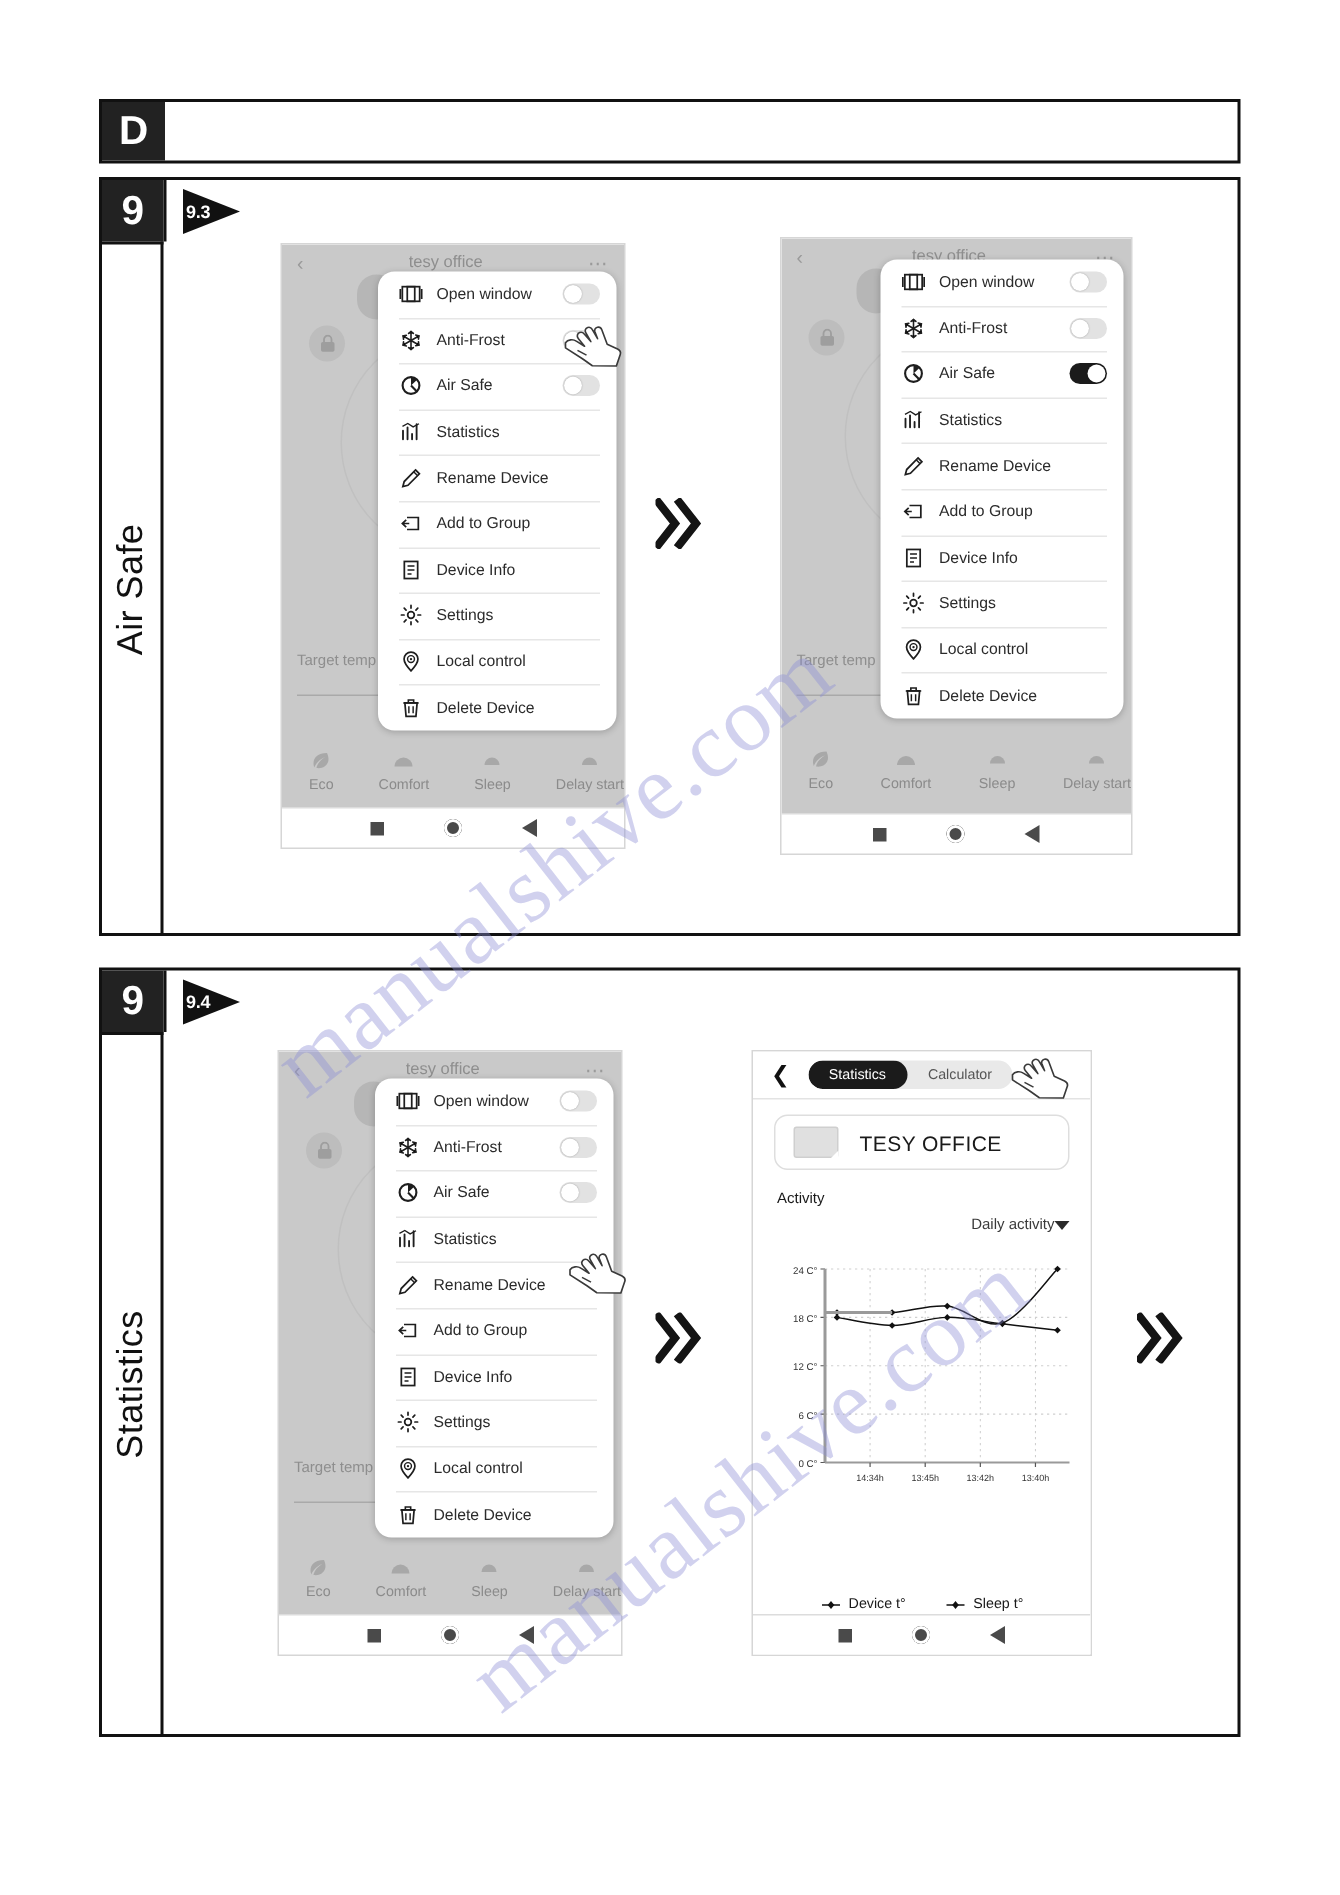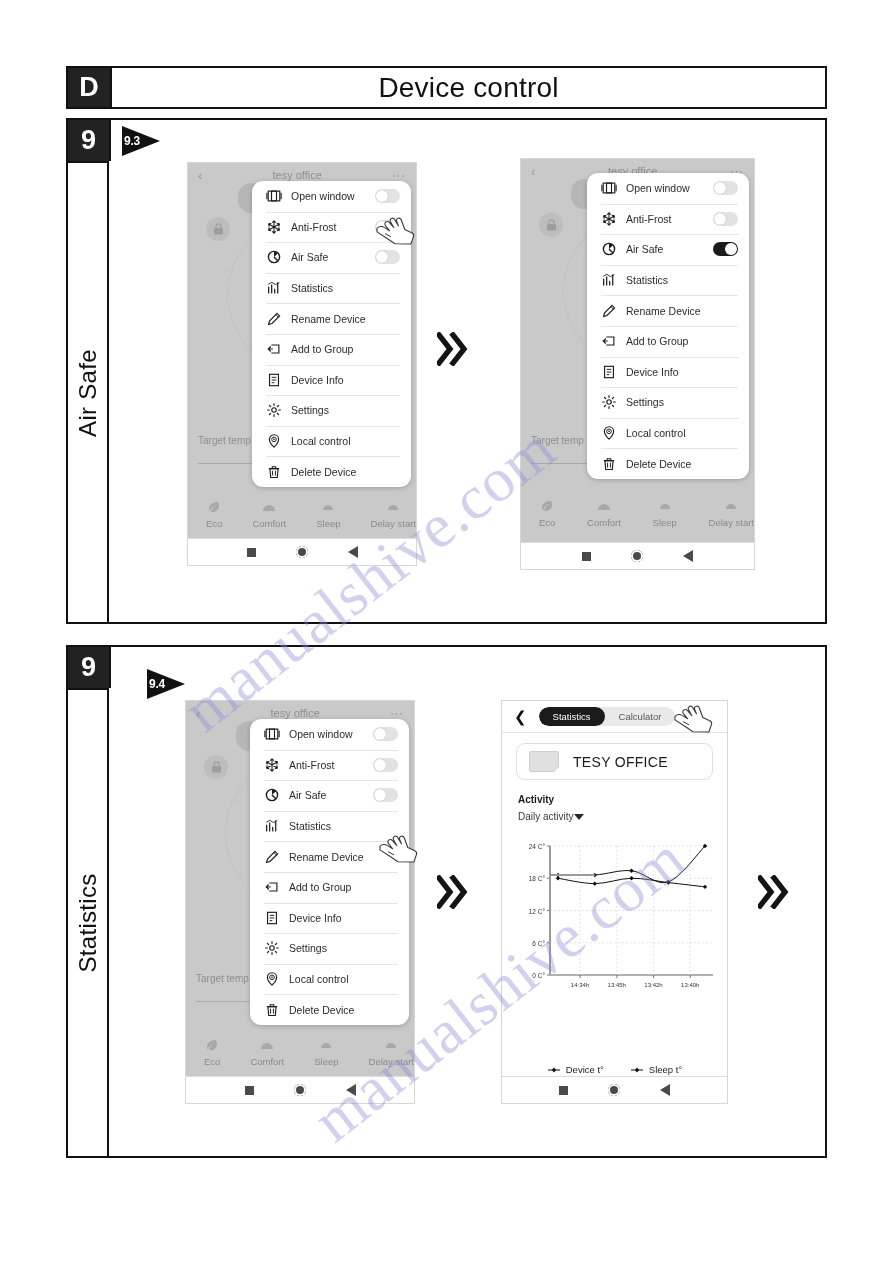--- a/index.html
+++ b/index.html
@@ -227,25 +227,25 @@
   .dev-card-ic{
     width:28px;height:19px;background:#e0e0e0;border:1px solid #cfcfcf;
     border-radius:2px;position:relative;
   }
   .dev-card-ic::after{
     content:"";position:absolute;right:-1px;bottom:-1px;
     border-width:0 0 5px 5px;border-style:solid;border-color:transparent transparent #fff transparent;
   }
   .dev-card-name{font-size:14px;color:#1a1a1a;letter-spacing:.3px;}
   .activity-title{
-    position:absolute;left:16px;top:93px;font-size:10px;font-weight:700;color:#1a1a1a;
+    position:absolute;left:16px;top:93px;font-size:10px;font-weight:400;color:#1a1a1a;
   }
   .activity-sel{
     position:absolute;left:16px;right:14px;top:110px;
-    display:flex;align-items:center;justify-content:flex-start;
+    display:flex;align-items:center;justify-content:flex-end;
   }
   .activity-sel span{font-size:10px;color:#3a3a3a;}
   .caret-down{
     width:0;height:0;border-left:5px solid transparent;border-right:5px solid transparent;
     border-top:6px solid #2a2a2a;
   }
   .chart-wrap{
     position:absolute;left:8px;right:8px;top:135px;height:175px;
   }
   .legend{
@@ -260,21 +260,20 @@
 
 <div class="watermark">
   <div class="wm-text wm1">manualshive.com</div>
   <div class="wm-text wm2">manualshive.com</div>
 </div>
 
 <div class="page">
 
   <div class="header">
     <div class="header-letter">D</div>
-    <div class="header-title">Device control</div>
   </div>
 
   <div class="section" id="section-air-safe">
     <div class="sec-num">9</div>
     <div class="sec-divider-v"></div>
     <div class="sec-side">
       <div class="sec-side-label">Air Safe</div>
     </div>
 
     <div class="step-badge" style="left:54px;top:6px;">
@@ -617,21 +616,21 @@
     </div>
   </div>
 
   <div class="section" id="section-statistics">
     <div class="sec-num">9</div>
     <div class="sec-divider-v"></div>
     <div class="sec-side">
       <div class="sec-side-label">Statistics</div>
     </div>
 
-    <div class="step-badge" style="left:54px;top:22px;margin-left:25px;">
+    <div class="step-badge" style="left:54px;top:6px;">
       <div class="tri"></div>
       <div class="num">9.4</div>
     </div>
 
     <div class="phone" style="left:117px;top:53px;width:230px;height:404px;">
       <div class="phone-screen">
 
         <div class="dev-top">
           <span class="dev-back">‹</span>
           <span class="dev-title">tesy office</span>

